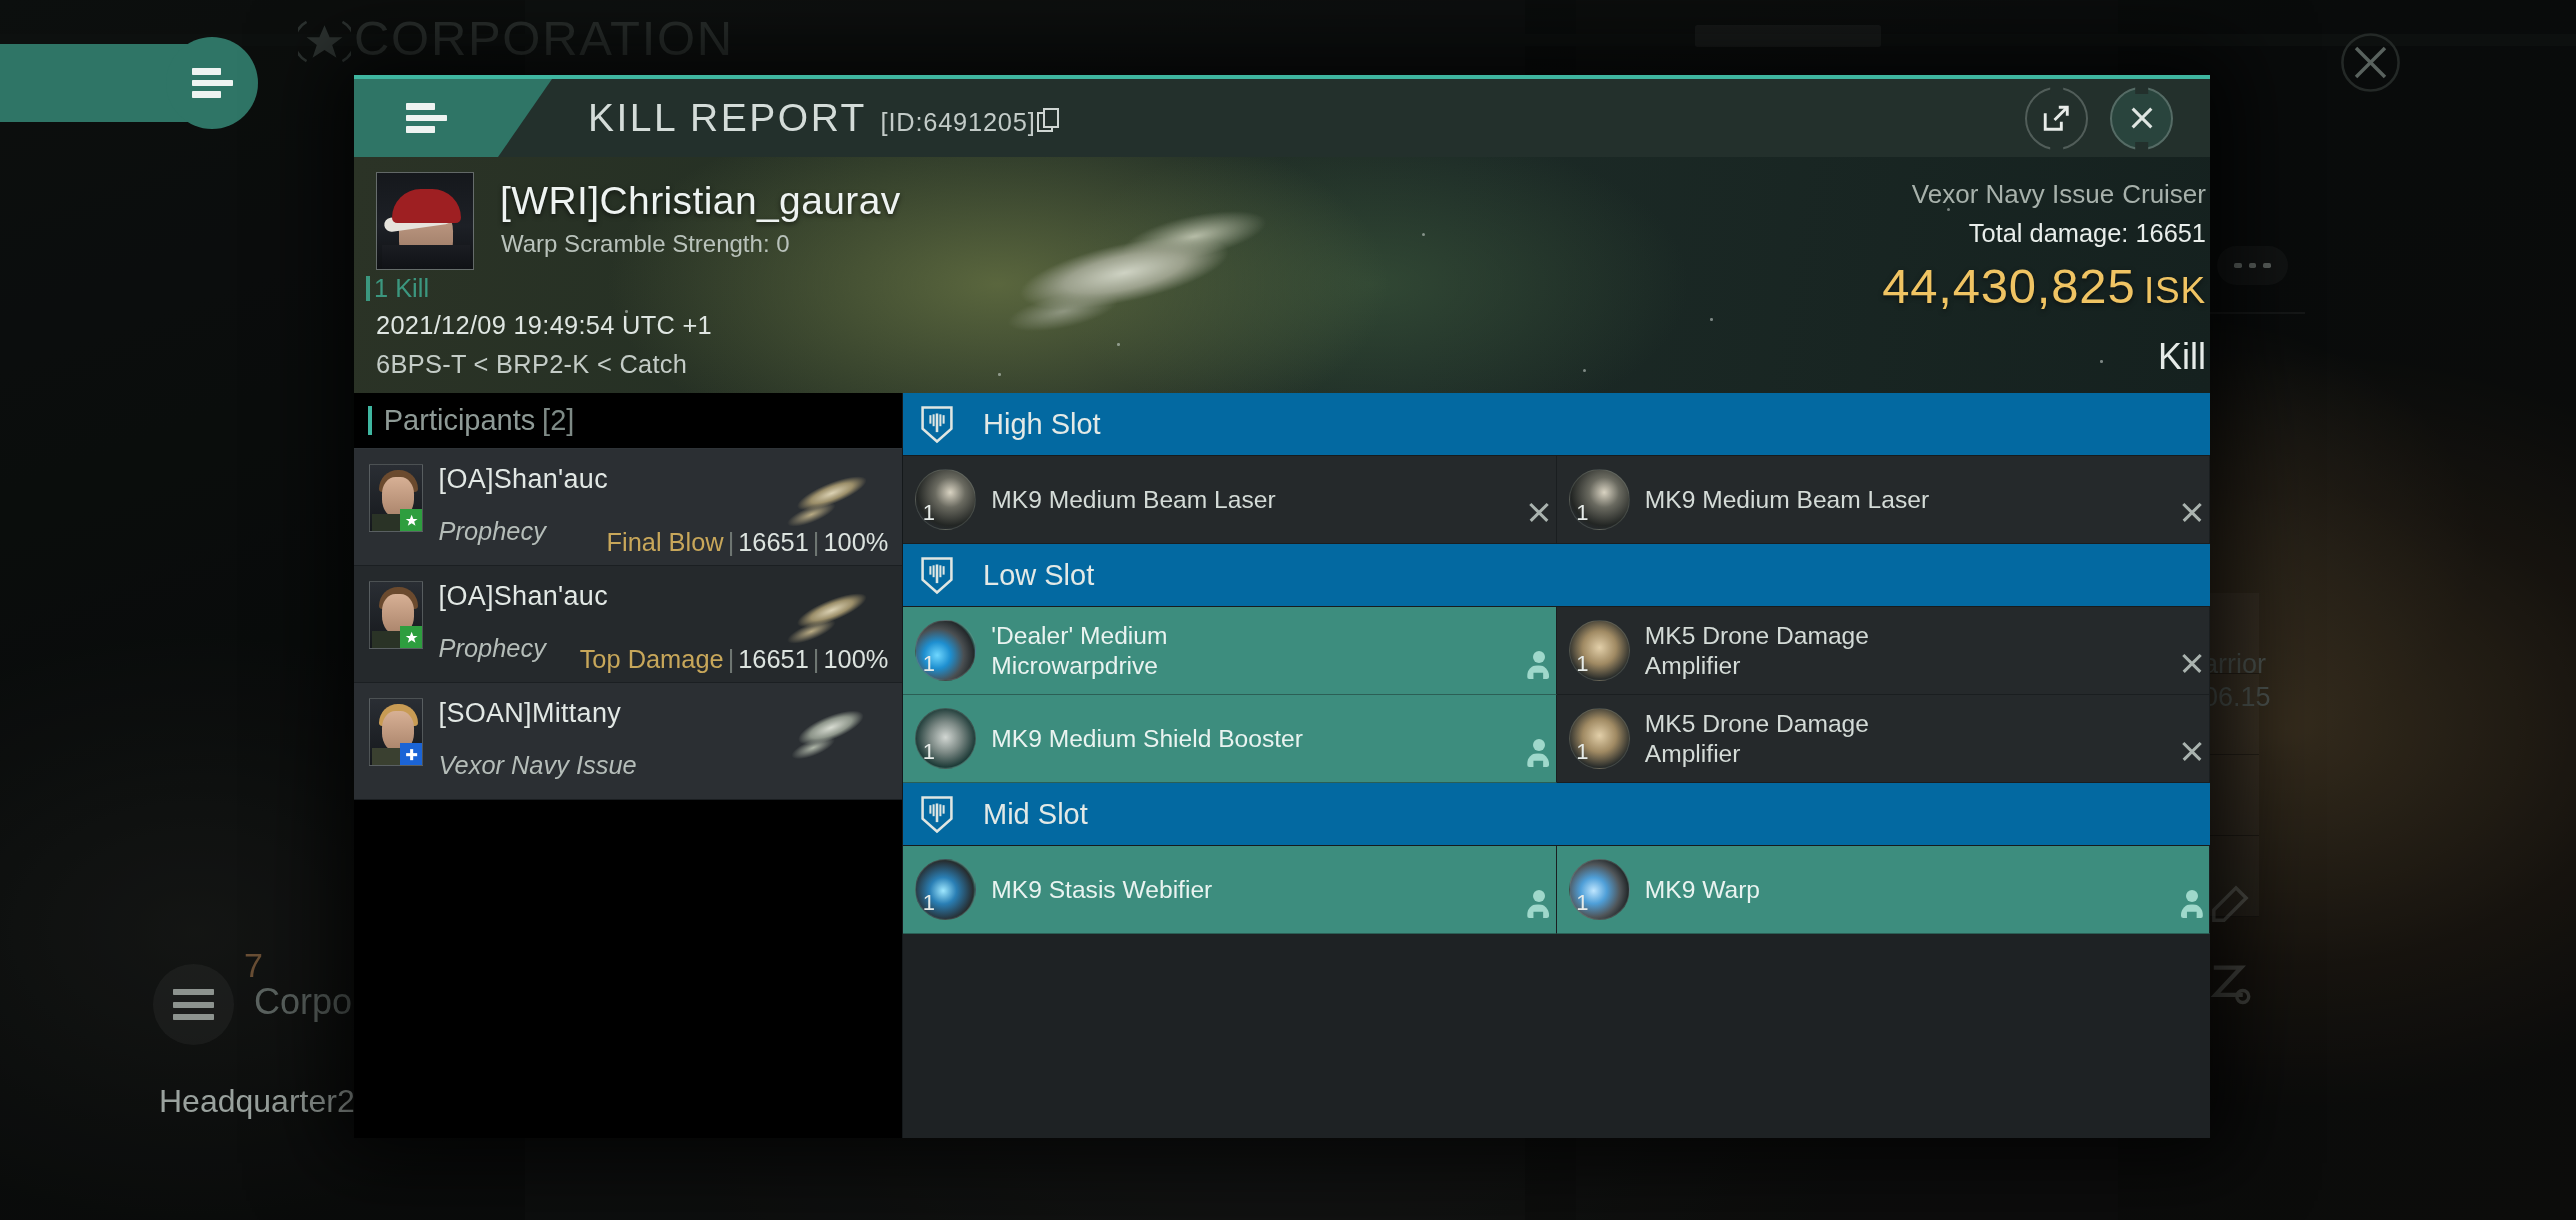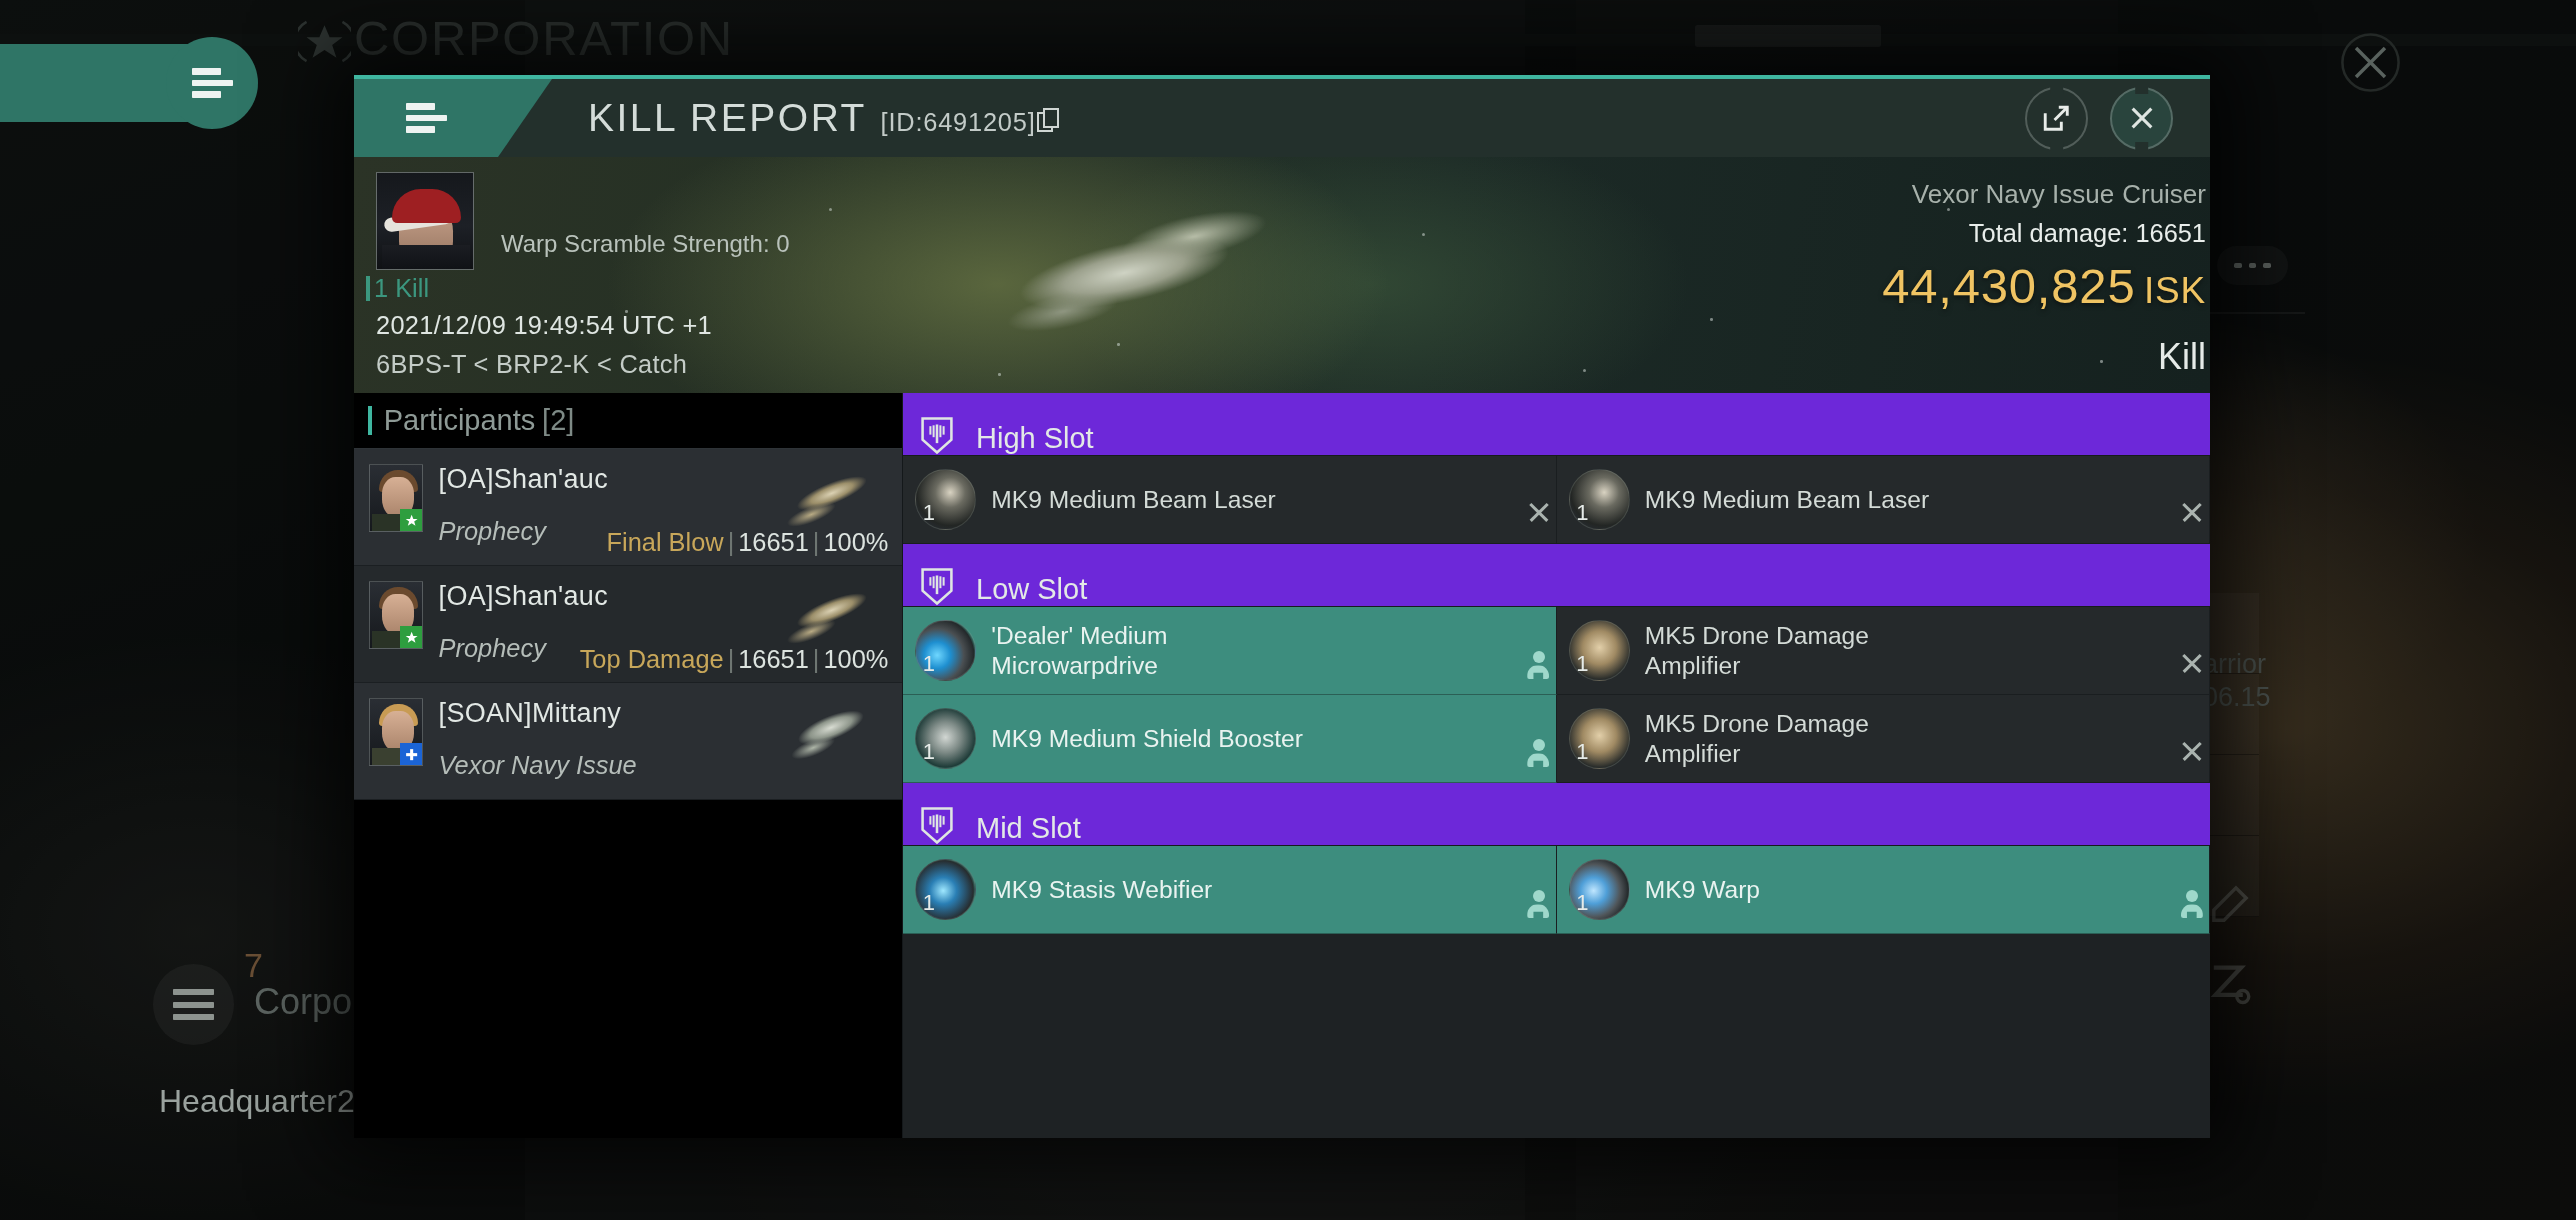--- a/index.html
+++ b/index.html
@@ -172,22 +172,22 @@
     background:
       radial-gradient(ellipse 46px 15.3px at 63px 37px, #d8dcd2 0%, #8d958a 48%, rgba(70,76,70,0) 76%),
       radial-gradient(ellipse 30.5px 10.2px at 39px 49px, #aeb6a8 0%, rgba(70,76,70,0) 76%); }
   .pstats { position:absolute; right:13.6px; bottom:8.5px; font-size:25.4px; color:#dce3df;
     display:flex; align-items:center; gap:4px; white-space:nowrap; }
   .pstats .tag { color:#c8a75a; }
   .pstats .sep { color:#6e7672; }
 
   
   .right { flex:1; display:flex; flex-direction:column; background:#1e2224; overflow:hidden; }
-  .slot-head { height:63px; flex:0 0 63px; display:flex; align-items:flex-end; gap:22px;
-    padding-left:17px; background:#6d28d9; border-bottom:0.8px solid #171b1d; }
+  .slot-head { height:63px; flex:0 0 63px; display:flex; align-items:center; gap:29px;
+    padding-left:17px; background:#0369a1; border-bottom:0.8px solid #171b1d; }
   .shield-ico { width:34px; height:39px; position:relative; flex:0 0 34px; }
   .slot-head .lbl { font-size:29px; color:#e3e9e6; }
   .slot-grid { display:flex; }
   .slot-col { width:50%; }
   .mrow { height:88px; display:flex; align-items:center; position:relative;
     background:#25292b; border-bottom:1.7px solid #1a1e20; border-right:1.7px solid #1a1e20; }
   .mrow.hl { background:#3d8d7e; border-bottom-color:#2b5f55; }
   .mthumb { width:61px; height:61px; margin-left:12px; border-radius:50%; position:relative; flex:0 0 61px;
     background:radial-gradient(circle at 45% 45%, #5a5f58 0%, #2e3230 62%, rgba(0,0,0,0) 72%);
     border:1.7px solid rgba(160,172,166,.22); }
@@ -334,20 +334,21 @@
     </div>
     <div class="hero-ship"></div>
 
     <div class="portrait">
       <span class="p-face"></span>
       <span class="p-cap-brim"></span>
       <span class="p-cap-red"></span>
       <span class="p-body"></span>
     </div>
 
+    <div class="hero-name">[WRI]Christian_gaurav</div>
     <div class="hero-sub">Warp Scramble Strength: 0</div>
     <div class="hero-killtag">1 Kill</div>
     <div class="hero-date">2021/12/09 19:49:54 UTC +1</div>
     <div class="hero-loc">6BPS-T &lt; BRP2-K &lt; Catch</div>
 
     <div class="hero-right">
       <div class="hr-ship">
         <span>Vexor Navy Issue</span>
         <span>Cruiser</span>
       </div>

